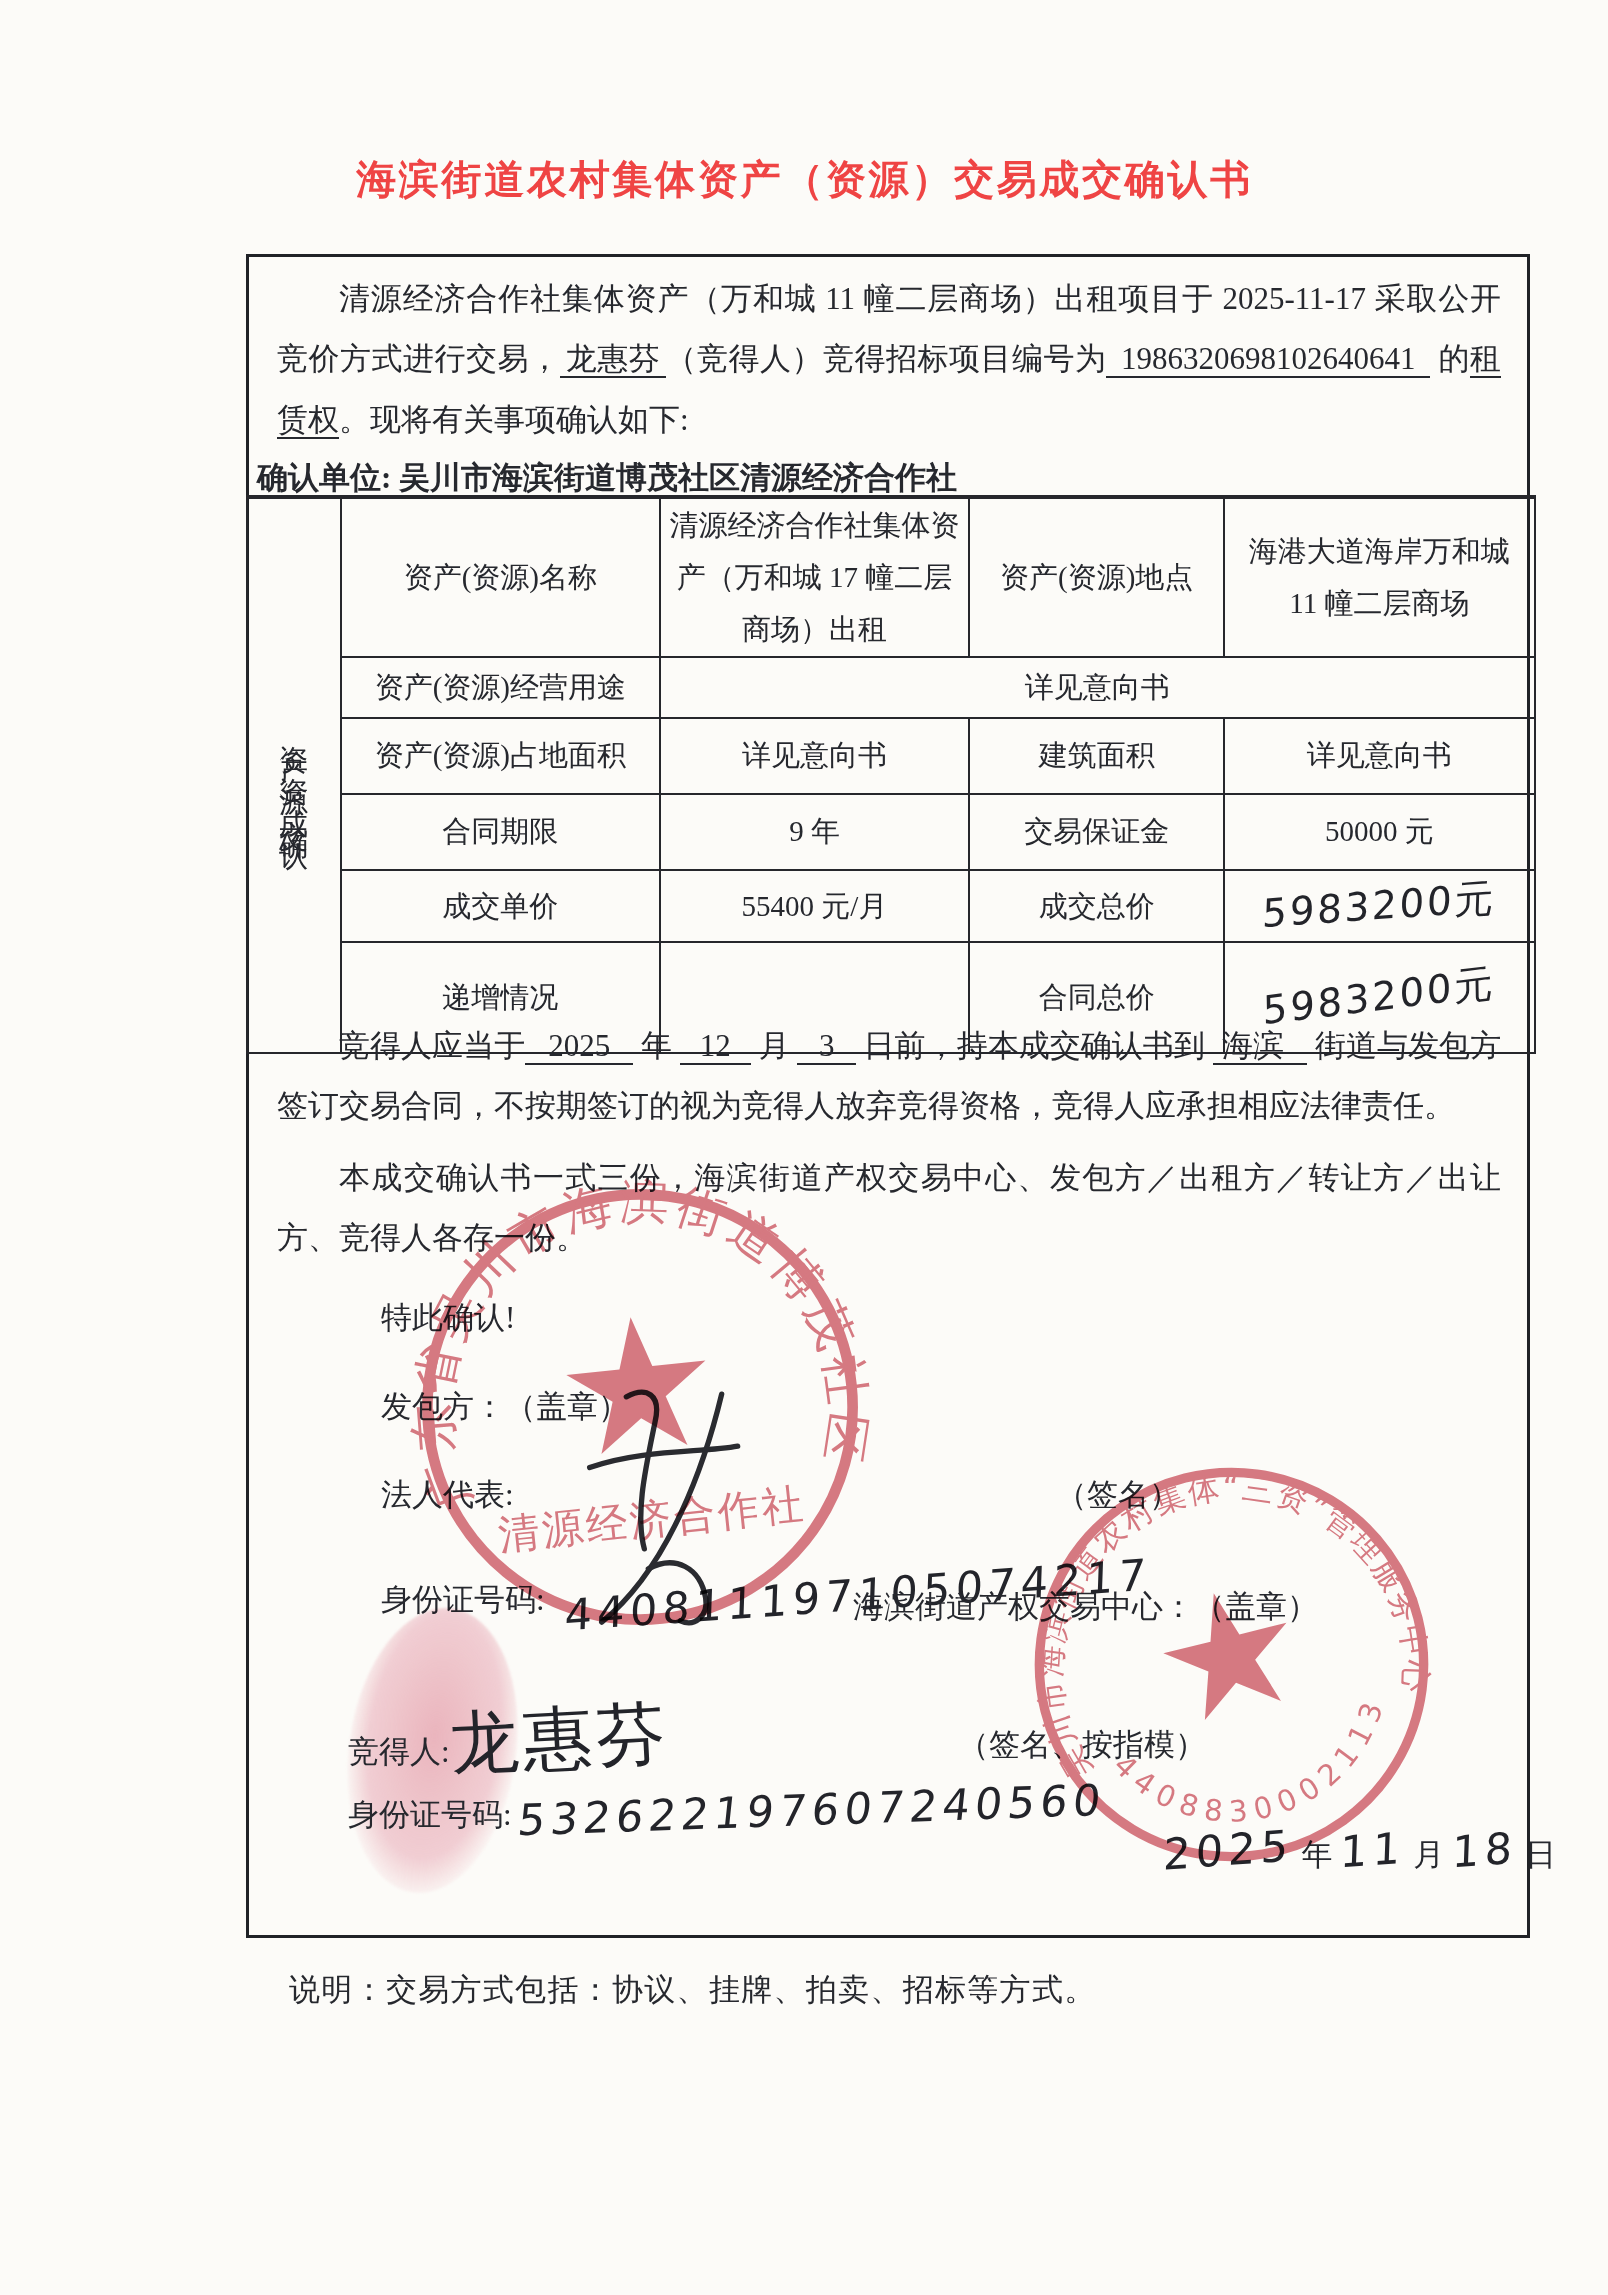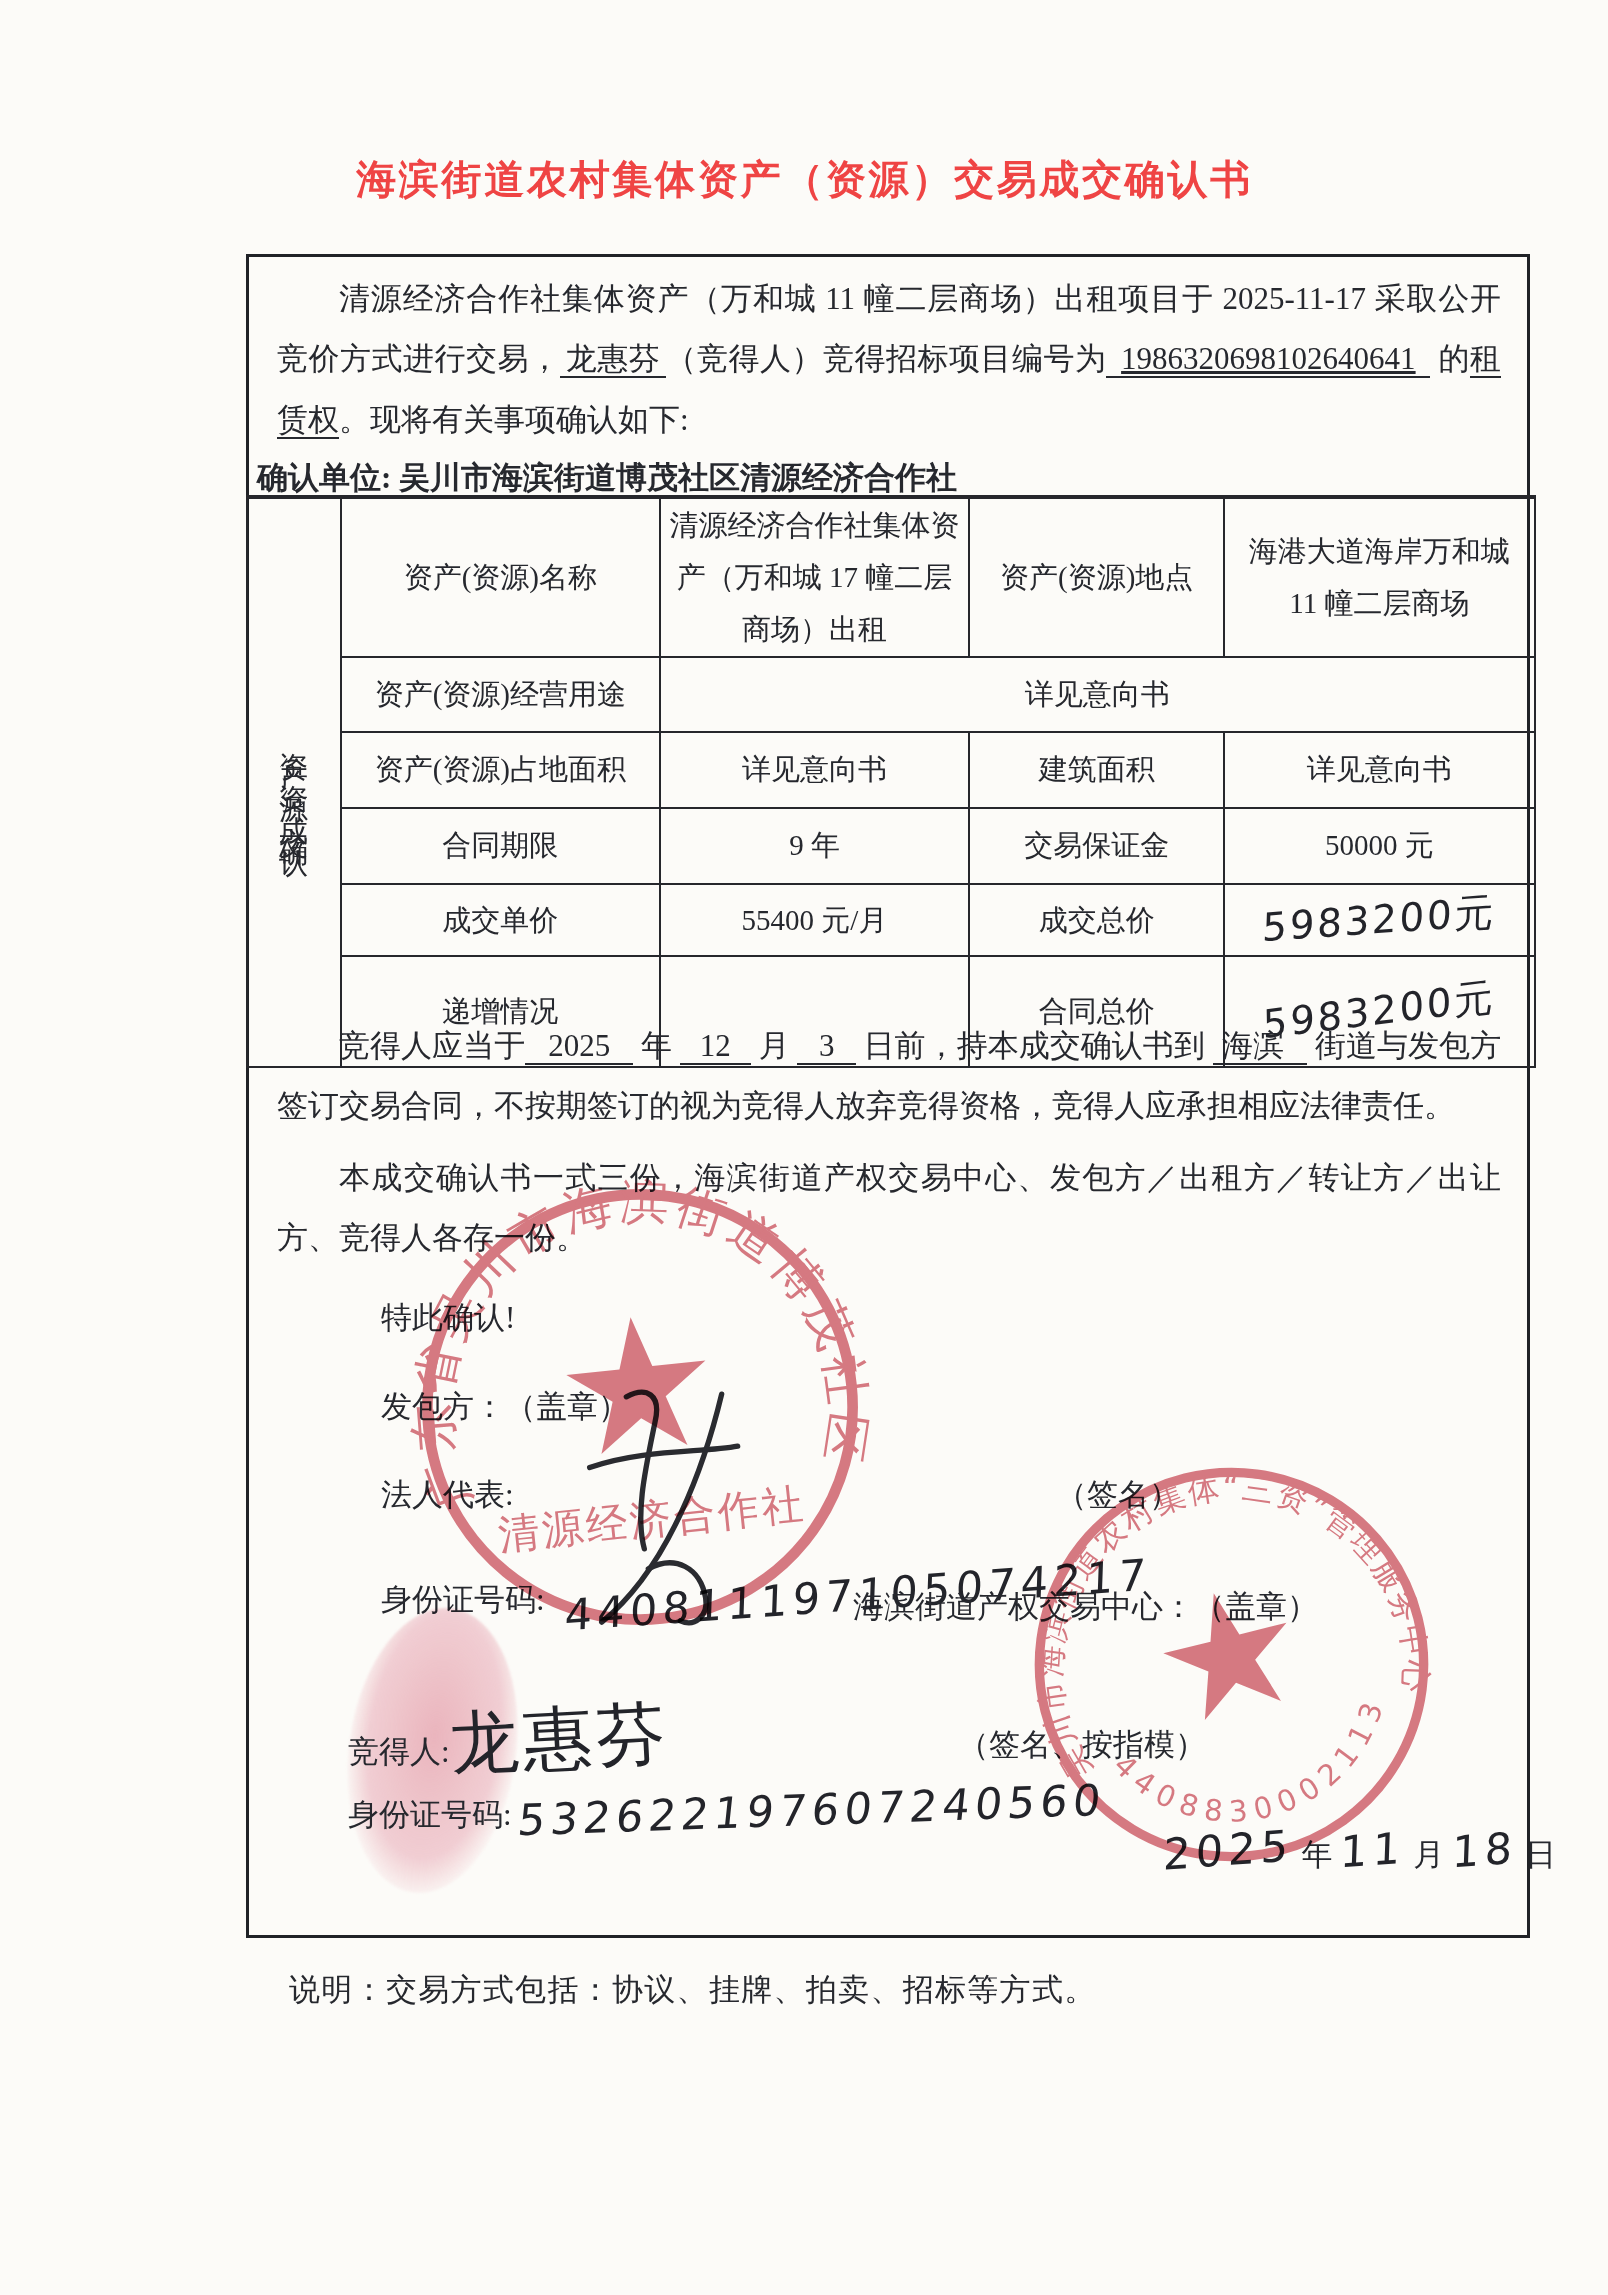--- a/index.html
+++ b/index.html
@@ -16,21 +16,21 @@
   }
   .sheet{
     position:absolute; left:246px; top:254px; width:1284px; height:1684px;
     border:3.3px solid #202227; box-sizing:border-box;
   }
   .intro{
     position:absolute; left:28px; top:12px; width:1224px;
     font-size:31px; line-height:1.95; text-align:justify; text-indent:2em;
   }
   .u{ border-bottom:2px solid #26282e; }
-  .u-pad{ padding:0 14.7px;text-decoration:underline; }
+  .u-pad{ padding:0 14.7px; }
   .confirm-unit{
     position:absolute; left:8px; top:200px; font-size:31px; font-weight:700;
   }
   table.deal{
     position:absolute; left:-3.3px; top:238px; width:1290px; height:516px;
     border-collapse:collapse; table-layout:fixed;
   }
   table.deal td{
     border:2.7px solid #26272c; text-align:center; vertical-align:middle;
     font-size:29px; padding:0 8px; line-height:1.8;
@@ -101,21 +101,21 @@
           <col style="width:310px">
       </colgroup>
       <tbody>
           <tr style="height:143px">
         <td class="side" rowspan="6">资产（资源）成交确认</td>
         <td>资产(资源)名称</td>
         <td>清源经济合作社集体资产（万和城 17 幢二层商场）出租</td>
         <td>资产(资源)地点</td>
         <td>海港大道海岸万和城 11 幢二层商场</td>
       </tr>
-      <tr style="height:75px">
+      <tr style="height:61px">
         <td>资产(资源)经营用途</td>
         <td colspan="3">详见意向书</td>
       </tr>
       <tr style="height:76px">
         <td>资产(资源)占地面积</td>
         <td>详见意向书</td>
         <td>建筑面积</td>
         <td>详见意向书</td>
       </tr>
       <tr style="height:76px">

